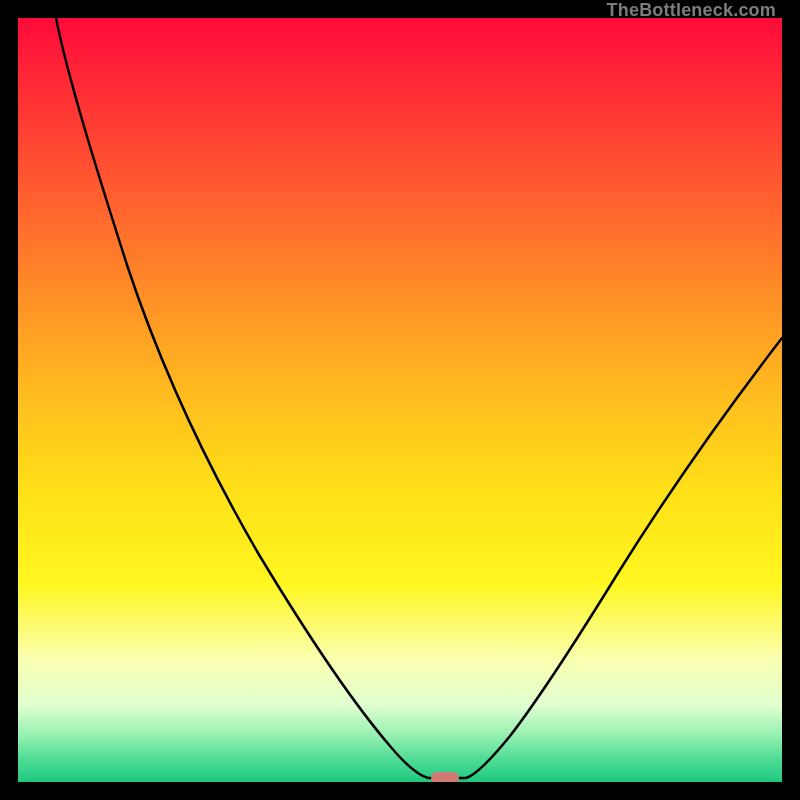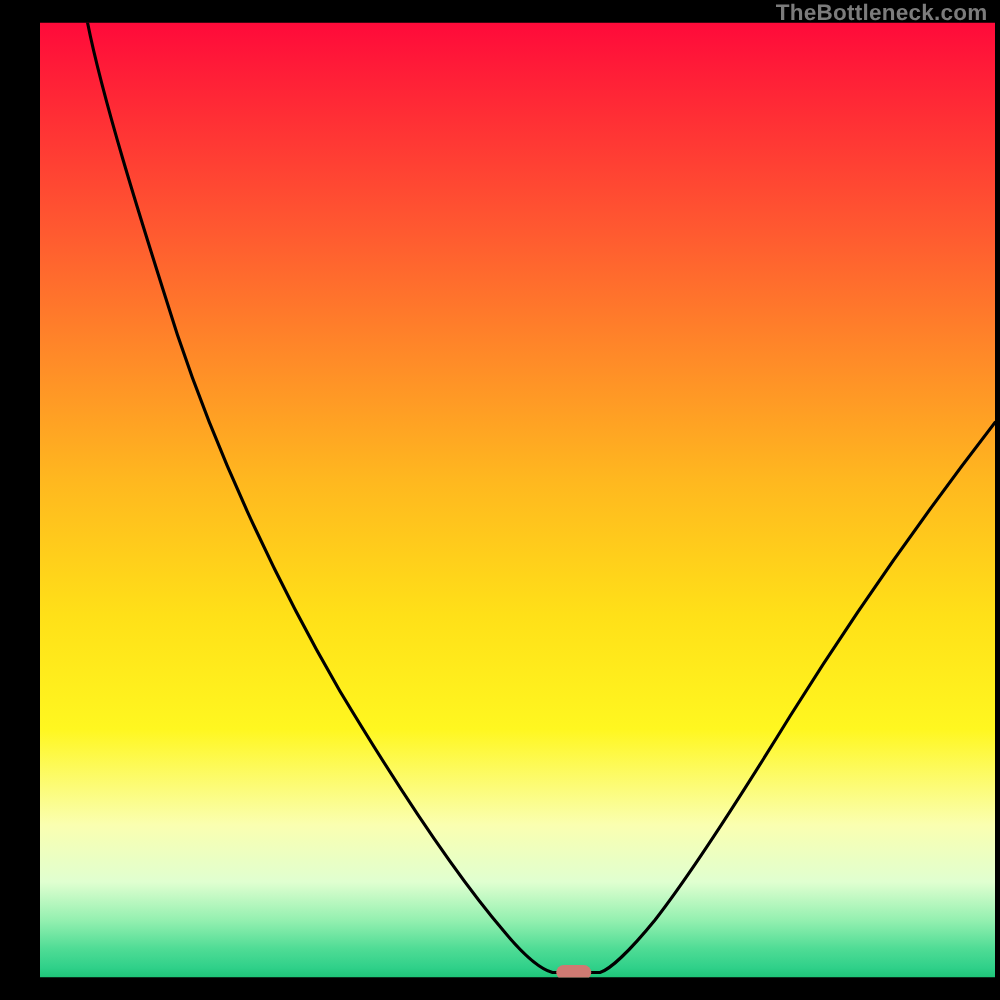--- a/index.html
+++ b/index.html
@@ -8,21 +8,20 @@
     width: 800px;
     height: 800px;
     background: #000;
     overflow: hidden;
   }
   .stage {
     position: relative;
     width: 780px;
     height: 800px;
     background: #000;
-    margin-left: 14px;
   }
   .plot {
     position: absolute;
     left: 18px;
     top: 18px;
     width: 764px;
     height: 764px;
     overflow: hidden;
   }
   .gradient {

